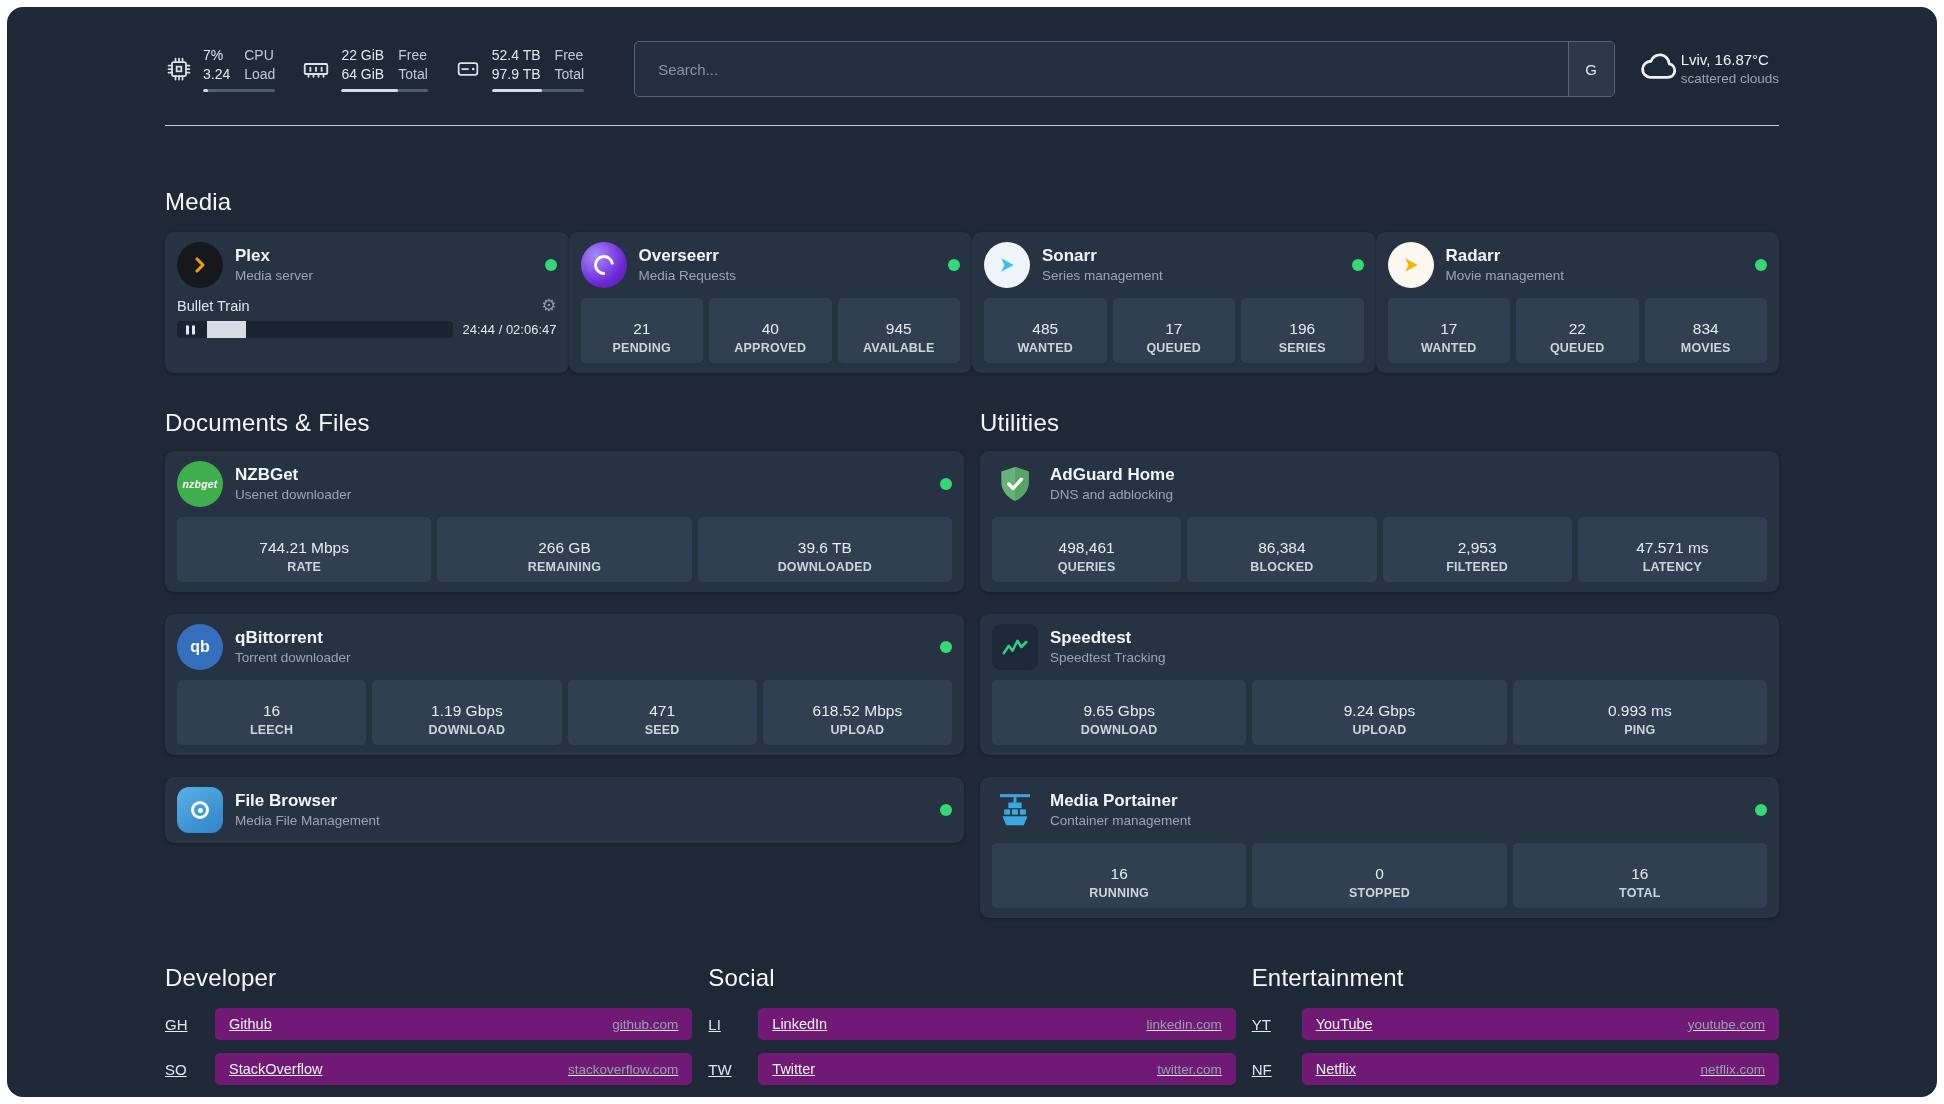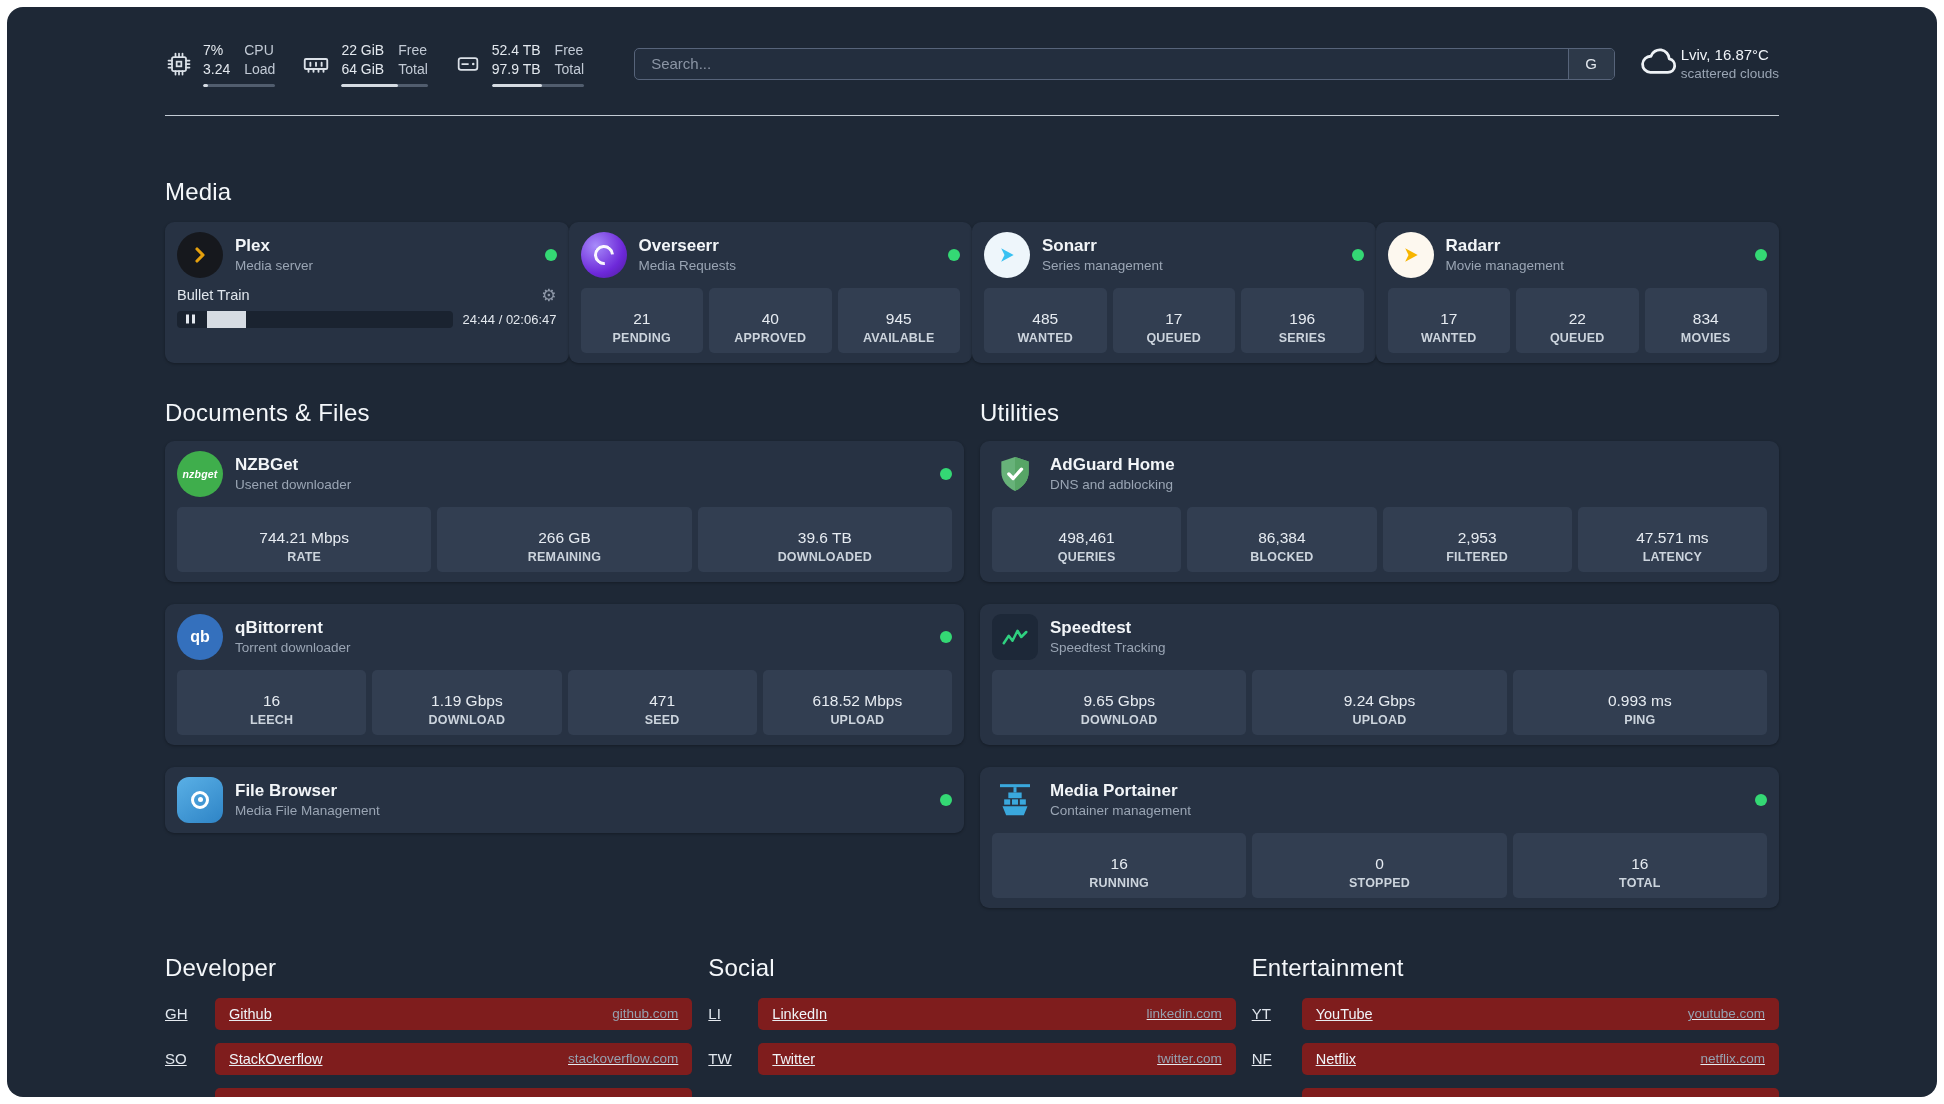--- a/index.html
+++ b/index.html
@@ -21,22 +21,22 @@
   .res-widget { display:flex; align-items:center; gap:10px; margin-right:26px; }
   .res-icon { display:flex; align-items:center; color:#dbe1e8; }
   .res-body { display:flex; flex-direction:column; }
   .res-cols { display:flex; gap:14px; }
   .res-col { display:flex; flex-direction:column; line-height:1.35; font-size:14px; }
   .res-values span { color:#e3e8ee; }
   .res-labels span { color:#c2cad5; }
   .res-bar { height:3px; background:#56627455; border-radius:2px; margin-top:5px; position:relative; overflow:hidden; background:#515d6e; }
   .res-bar-fill { position:absolute; left:0; top:0; bottom:0; background:#d5dbe2; border-radius:2px; }
 
-  .search { flex:1; display:flex; align-items:center; height:32px; background:#232e3e;
-            border:1px solid #57647a; border-radius:5px; margin:0 24px 0 24px; overflow:hidden; }
+  .search { flex:1; display:flex; align-items:center; height:56px; background:#232e3e;
+            border:1px solid #57647a; border-radius:5px; margin:0 24px 0 24px; overflow:hidden;padding-left:7px; }
   .search input { flex:1; background:transparent; border:none; outline:none; color:#e7ebf0;
                   font-size:15px; padding:0 16px; font-family:inherit; }
   .search input::placeholder { color:#8b95a5; }
   .search-btn { width:46px; height:100%; display:flex; align-items:center; justify-content:center;
                 border-left:1px solid #57647a; background:#2d3949; color:#e3e8ee; font-size:15px; cursor:pointer; }
 
   .weather { display:flex; align-items:flex-start; gap:0; }
   .weather-text { display:flex; flex-direction:column; line-height:1.3; }
   .weather-loc { font-size:15px; color:#f0f4f8; }
   .weather-cond { font-size:13.5px; color:#9aa5b4; }
@@ -77,21 +77,21 @@
   .pause-icon { position:absolute; left:9px; top:50%; transform:translateY(-50%); display:flex; gap:3px; cursor:pointer; }
   .pause-icon i { width:3px; height:9px; background:#e3e8ee; display:block; }
   .player-time { font-size:13px; color:#e3e8ee; white-space:nowrap; }
 
   
   .bookmarks { display:grid; grid-template-columns:1fr 1fr 1fr; gap:16px; margin-top:46px; }
   .bm-list { display:flex; flex-direction:column; gap:13px; margin-top:16px; }
   .bm-item { display:flex; align-items:center;text-decoration:underline; }
   .bm-abbr { width:50px; font-size:15px; color:#e0e6ed; flex:none; }
   .bm-link { flex:1; display:flex; align-items:center; justify-content:space-between;
-             background:#7f1d1d; border-radius:5px; padding:8px 14px; cursor:pointer; }
+             background:#701a75; border-radius:5px; padding:8px 14px; cursor:pointer; }
   .bm-name { font-size:14.5px; color:#f0f4f8; }
   .bm-url { font-size:13.5px; color:#96a0af; }
 </style>
 </head>
 <body>
 
 <div class="app">
   <div class="container">
 
     <div class="topbar">

